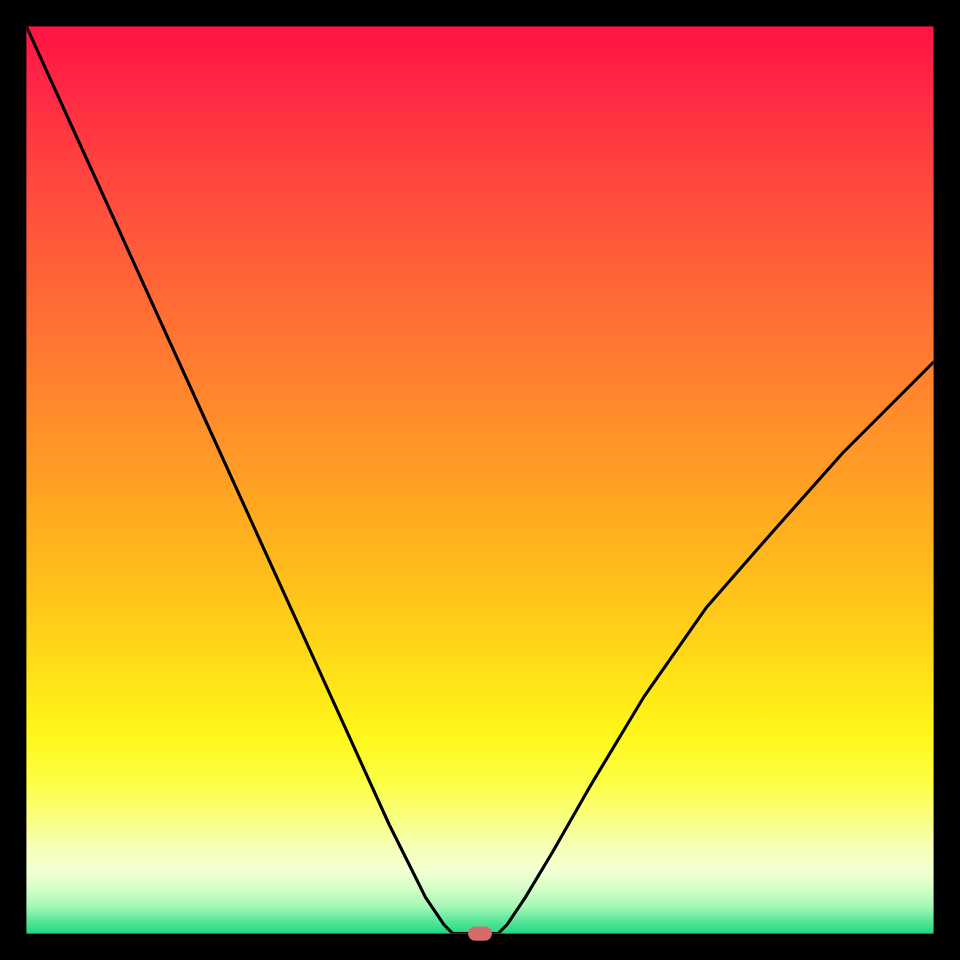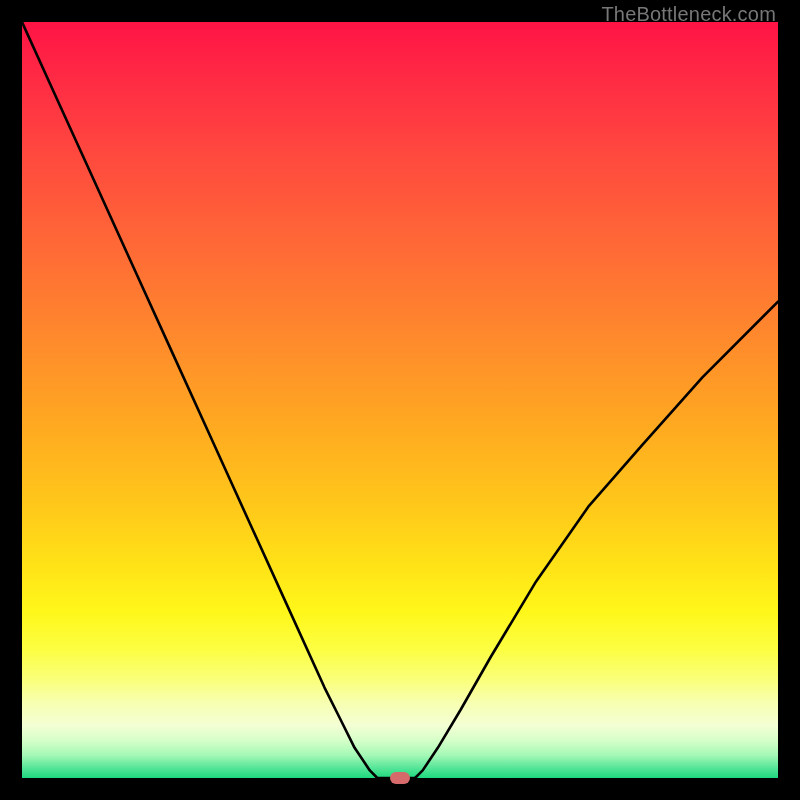--- a/index.html
+++ b/index.html
@@ -65,20 +65,19 @@
     height: 12px;
     border-radius: 6px;
     background: #d66a6a;
     transform: translate(-50%, -50%);
   }
 </style>
 </head>
 <body>
 
 <div class="frame">
-  <div class="watermark">TheBottleneck.com</div>
   <div class="plot-area">
     <svg class="curve" viewBox="0 0 756 756">
       <path id="curve-path" fill="none" stroke="#000" stroke-width="2.6" stroke-linecap="round" stroke-linejoin="round" d="M0.0 0.0 L37.8 83.2 L75.6 166.3 L113.4 249.5 L151.2 332.6 L189.0 415.8 L226.8 499.0 L264.6 582.1 L302.4 665.3 L317.5 695.5 L332.6 725.8 L347.8 748.4 L355.3 756.0 L362.9 756.0 L393.1 756.0 L400.7 748.4 L415.8 725.8 L438.5 688.0 L468.7 635.0 L514.1 559.4 L567.0 483.8 L619.9 423.4 L680.4 355.3 L756.0 279.7"></path>
     </svg>
     <div class="marker" id="marker" style="left: 378px; top: 756px;"></div>
   </div>
 </div>
 
 </body></html>

